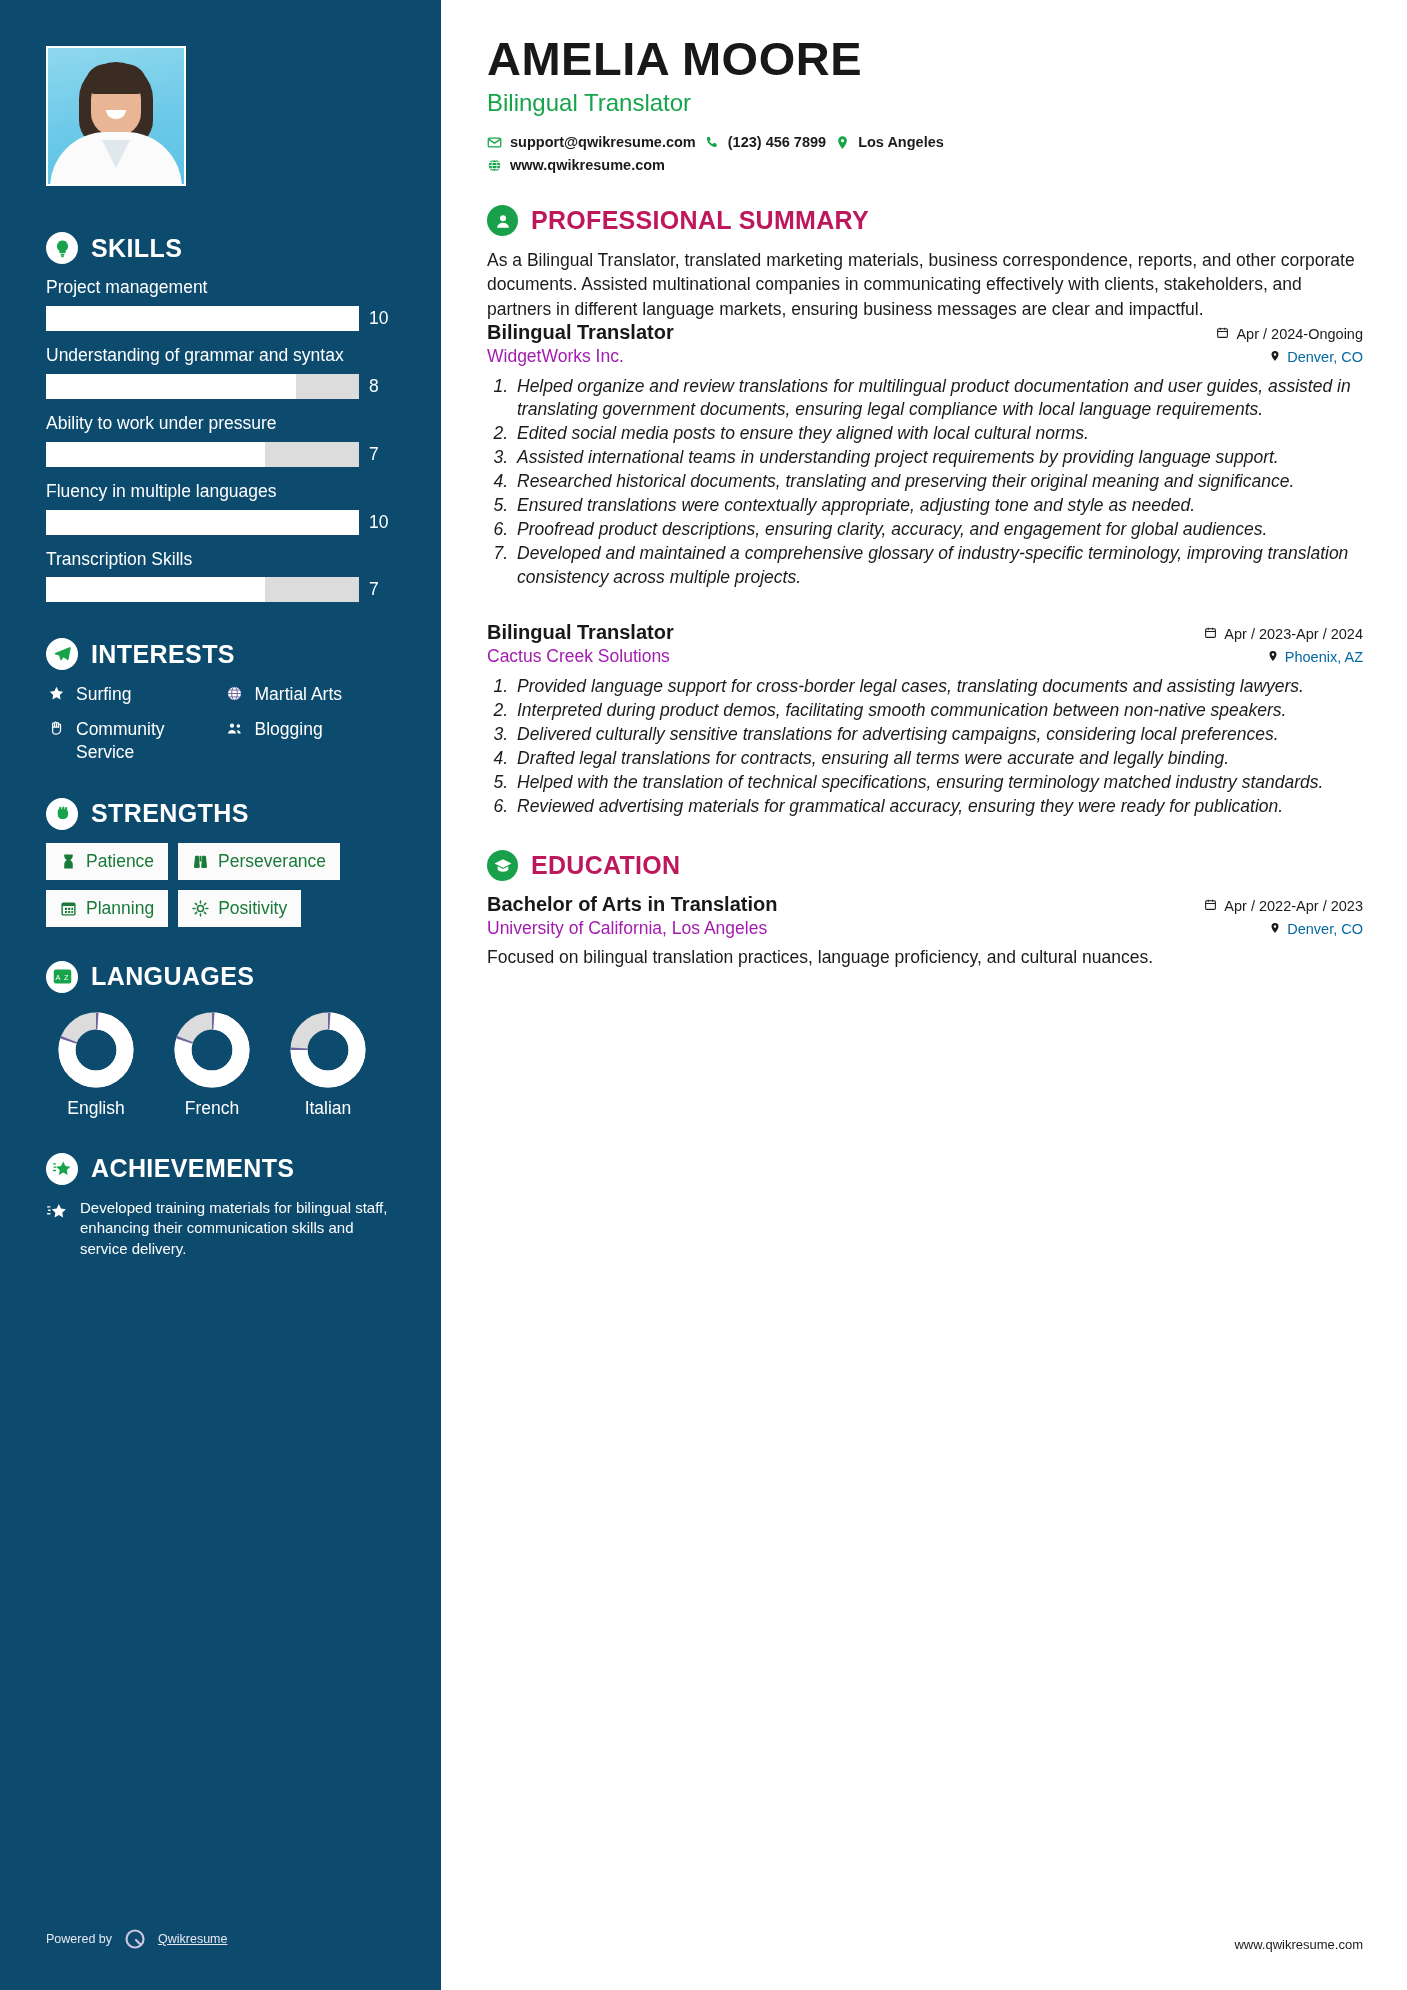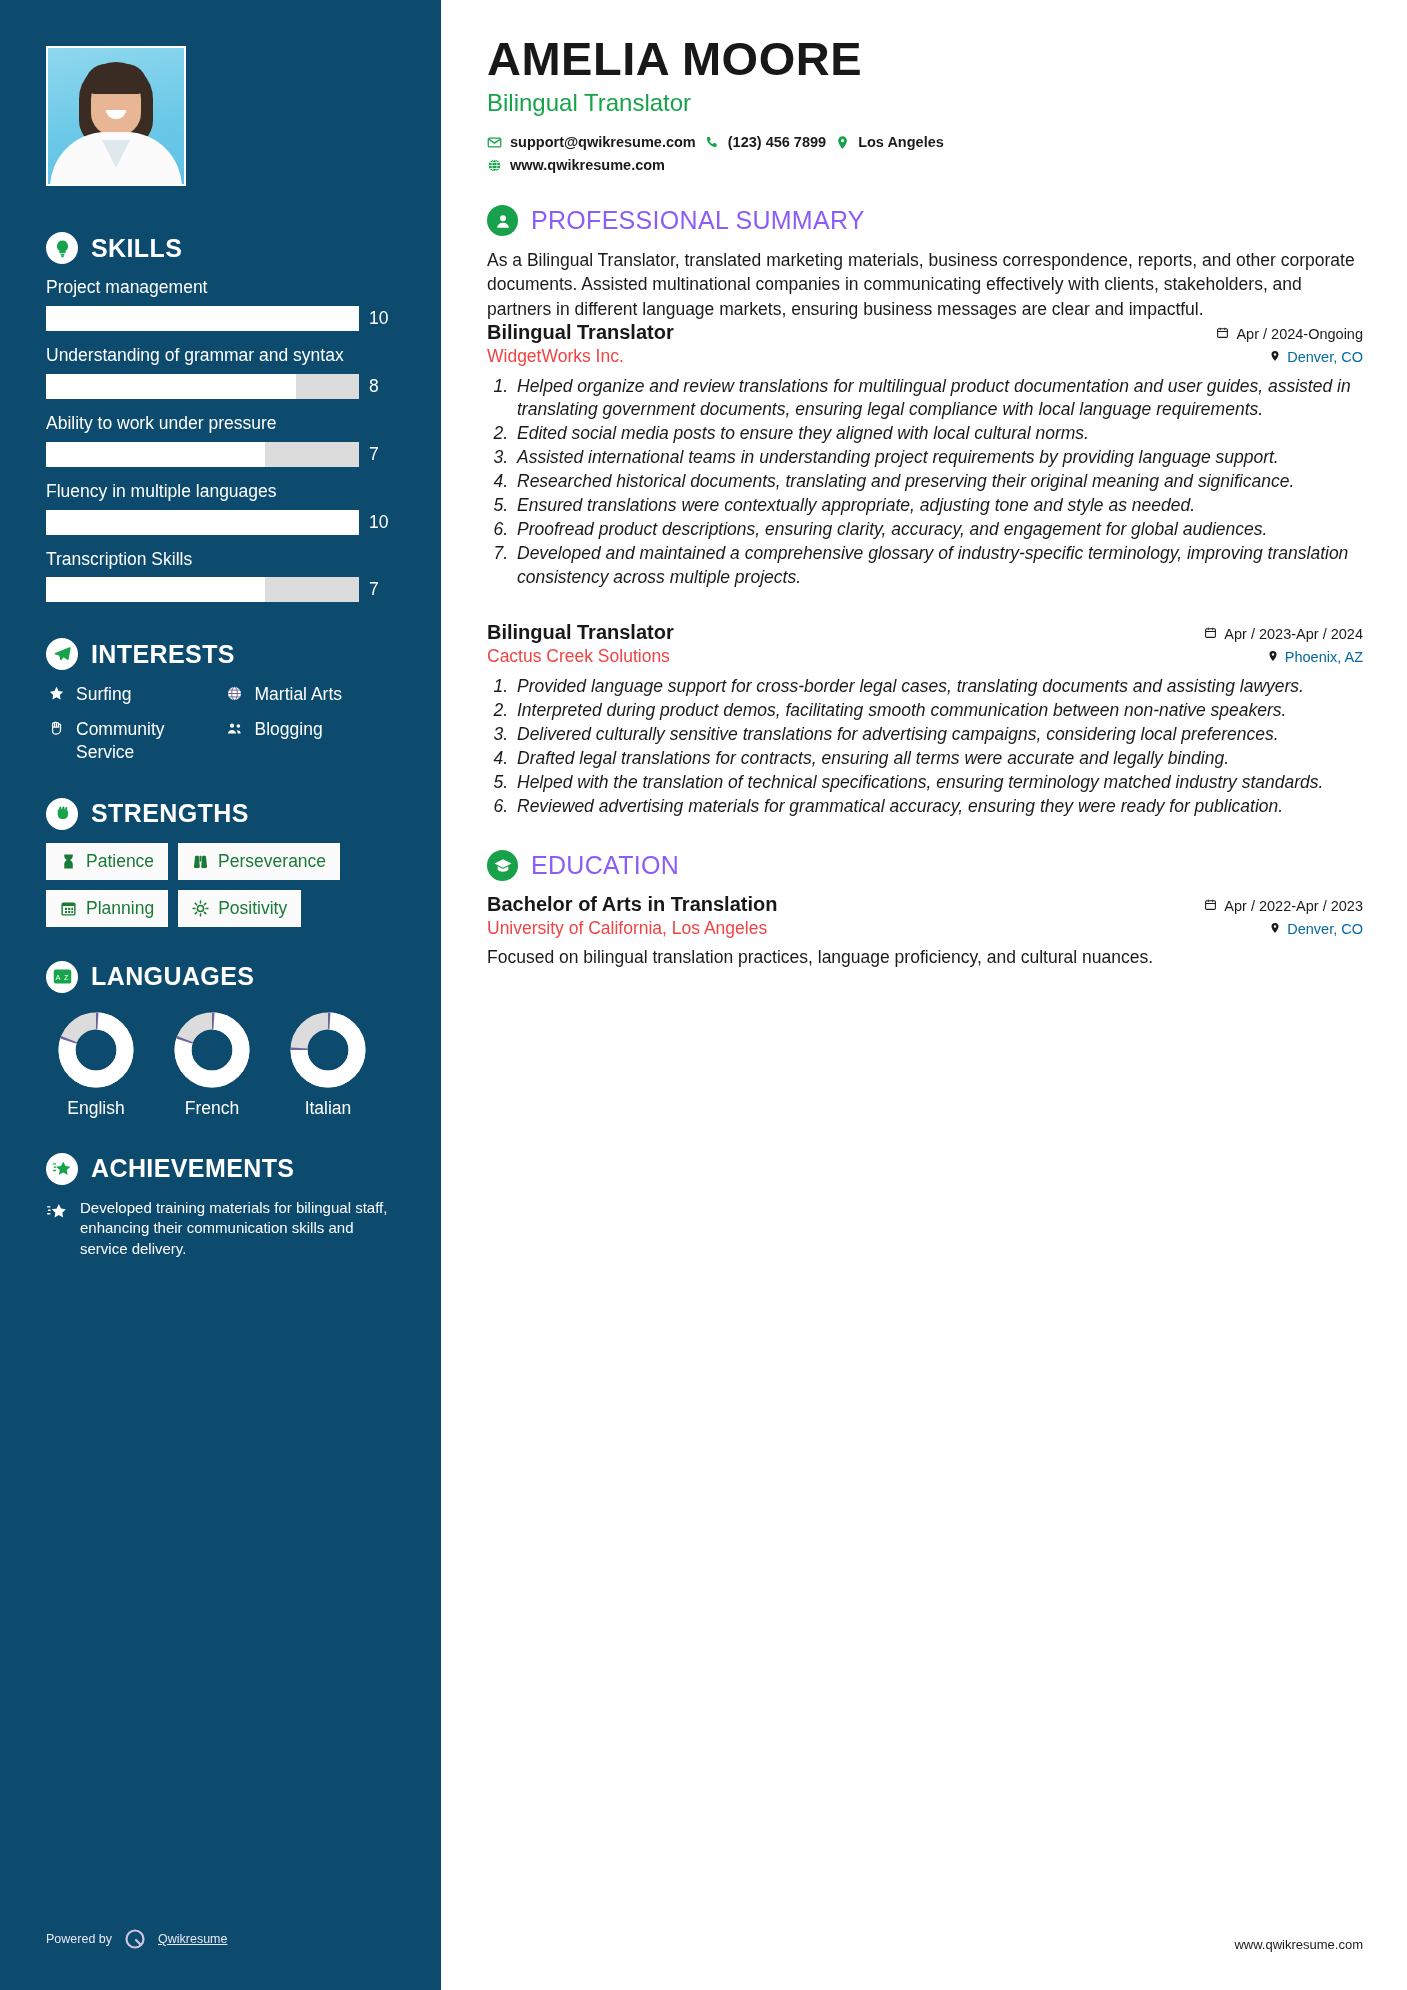--- a/index.html
+++ b/index.html
@@ -110,30 +110,30 @@
   .name { font-size:47px; font-weight:bold; letter-spacing:.5px; color:#181818; line-height:1.05; }
   .role { font-size:24px; color:#16a34a; margin-top:6px; }
   .contact { margin-top:17px; display:flex; flex-wrap:wrap; align-items:center; gap:7px 9px; }
   .c-item { display:flex; align-items:center; gap:8px; font-size:14.5px; color:#1b1b1b; font-weight:bold; }
   .c-item.w { width:100%; }
   .c-item .gi { display:flex; }
 
   .m-head { display:flex; align-items:center; gap:13px; margin:32px 0 12px; }
   .m-badge { width:31px;height:31px;border-radius:50%;background:#18a04a;
     display:flex;align-items:center;justify-content:center;flex:none; }
-  .m-title { font-size:25px; font-weight:normal; color:#8b5cf6; letter-spacing:.3px; }
+  .m-title { font-size:25px; font-weight:bold; color:#be185d; letter-spacing:.3px; }
 
   .summary { font-size:17.5px; line-height:1.38; color:#1b1b1b; }
 
   .job { margin-bottom:4px; }
   .job-top { display:flex; justify-content:space-between; align-items:baseline; }
   .job-title { font-size:20px; font-weight:bold; color:#181818; }
   .job-meta { font-size:14.5px; color:#1b1b1b; display:flex; align-items:center; gap:7px; }
   .job-sub { display:flex; justify-content:space-between; align-items:baseline; margin-top:2px; }
-  .job-company { font-size:17.5px; color:#ef4444; }
+  .job-company { font-size:17.5px; color:#a21caf; }
   .job-loc { font-size:14.5px; color:#0369a1; display:flex; align-items:center; gap:6px; }
   ol.bullets { margin:8px 0 0 26px;font-style:italic; }
   ol.bullets li { font-size:17.5px; line-height:1.32; color:#1b1b1b; padding-left:4px; margin-bottom:1px; }
   .job-gap { height:28px; }
 
   .edu-desc { font-size:17.5px; line-height:1.38; color:#1b1b1b; margin-top:6px; }
 
   .site-foot { position:absolute; right:44px; bottom:38px; font-size:13px; color:#1b1b1b; }
 </style>
 </head>

